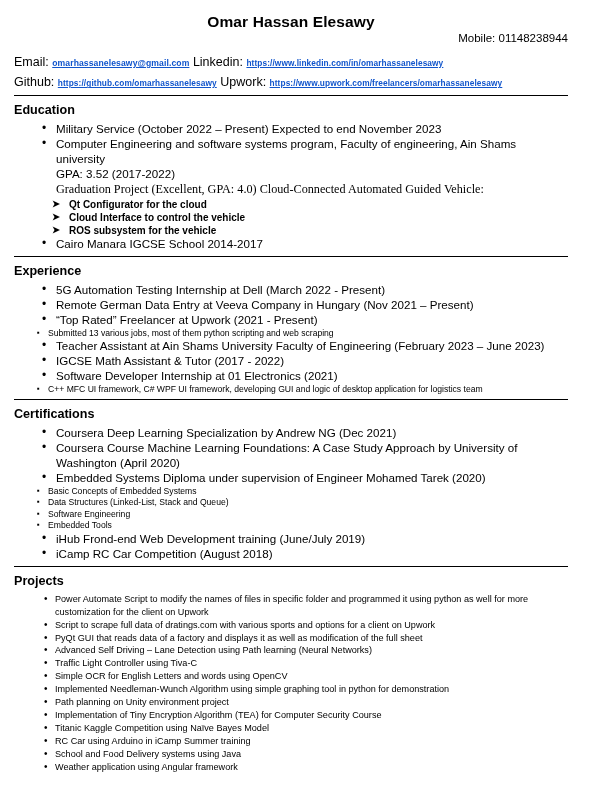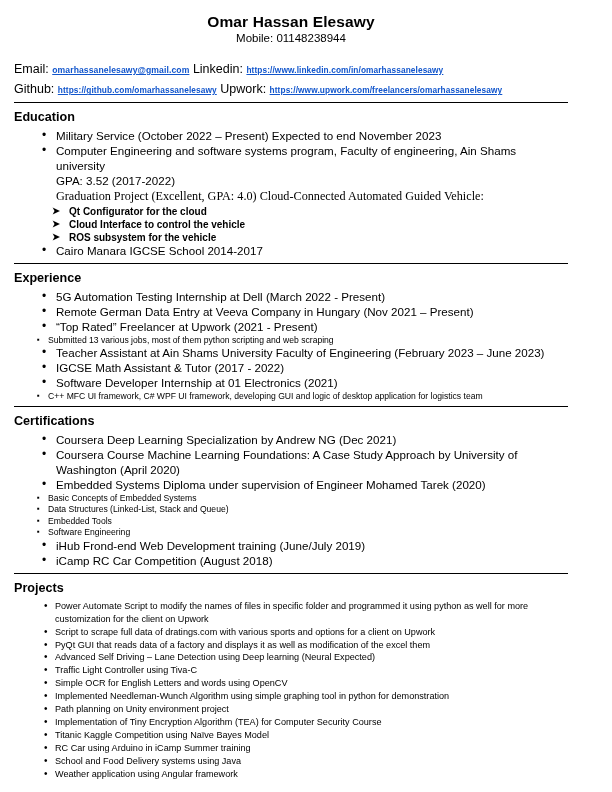--- a/index.html
+++ b/index.html
@@ -26,23 +26,23 @@
   
   .name {
     text-align: center;
     font-weight: bold;
     font-size: 15.5px;
     letter-spacing: 0.1px;
     margin: 5px 0 1px 0;
     line-height: 1.15;
   }
   .mobile {
-    text-align: center;
+    text-align: right;
     font-size: 11.5px;
-    margin: 0 0 15px 0;
+    margin: 0 0 8px 0;
     line-height: 1.15;
   }
   .contact-line {
     font-size: 12.5px;
     line-height: 1.45;
     margin: 0 0 2px 0;
     white-space: nowrap;
   }
   .contact-line .lbl { font-size: 12.5px; }
   .link {
@@ -223,38 +223,38 @@
   <div class="certs">
     <div class="section-title">Certifications</div>
     <ul class="lvl1">
       <li>Coursera Deep Learning Specialization by Andrew NG (Dec 2021)</li>
       <li>Coursera Course Machine Learning Foundations: A Case Study Approach by University of Washington (April 2020)</li>
       <li>Embedded Systems Diploma under supervision of Engineer Mohamed Tarek (2020)</li>
     </ul>
     <ul class="lvl2">
       <li>Basic Concepts of Embedded Systems</li>
       <li>Data Structures (Linked-List, Stack and Queue)</li>
+      <li>Software Engineering</li>
       <li>Embedded Tools</li>
-      <li>Software Engineering</li>
     </ul>
     <ul class="lvl1">
       <li>iHub Frond-end Web Development training (June/July 2019)</li>
       <li>iCamp RC Car Competition (August 2018)</li>
     </ul>
   </div>
 
   <hr class="rule">
 
   <div class="projects">
     <div class="section-title">Projects</div>
     <ul class="lvl1">
       <li>Power Automate Script to modify the names of files in specific folder and programmed it using python as well for more customization for the client on Upwork</li>
       <li>Script to scrape full data of dratings.com with various sports and options for a client on Upwork</li>
-      <li>PyQt GUI that reads data of a factory and displays it as well as modification of the excel them</li>
-      <li>Advanced Self Driving – Lane Detection using Deep learning (Neural Expected)</li>
+      <li>PyQt GUI that reads data of a factory and displays it as well as modification of the full sheet</li>
+      <li>Advanced Self Driving – Lane Detection using Path learning (Neural Networks)</li>
       <li>Traffic Light Controller using Tiva-C</li>
       <li>Simple OCR for English Letters and words using OpenCV</li>
       <li>Implemented Needleman-Wunch Algorithm using simple graphing tool in python for demonstration</li>
       <li>Path planning on Unity environment project</li>
       <li>Implementation of Tiny Encryption Algorithm (TEA) for Computer Security Course</li>
       <li>Titanic Kaggle Competition using Naïve Bayes Model</li>
       <li>RC Car using Arduino in iCamp Summer training</li>
       <li>School and Food Delivery systems using Java</li>
       <li>Weather application using Angular framework</li>
     </ul>

